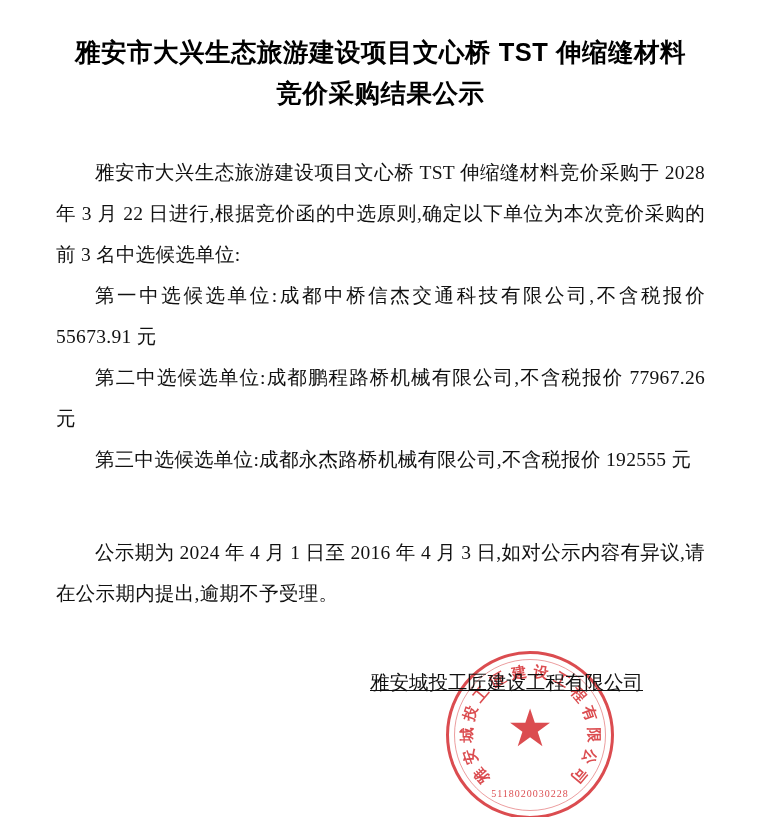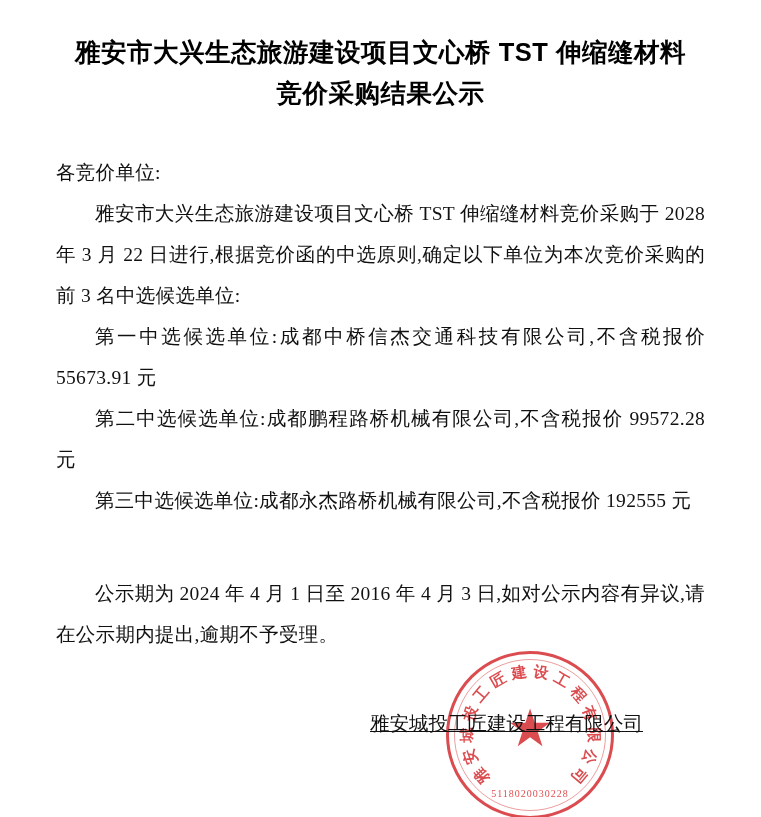--- a/index.html
+++ b/index.html
@@ -119,24 +119,23 @@
   }
 </style>
 </head>
 <body>
 
 <div class="page">
 
   <h1 class="doc-title">雅安市大兴生态旅游建设项目文心桥 TST 伸缩缝材料竞价采购结果公示</h1>
 
   <div class="body-block">
-    <p class="para">各竞价单位:</p>
     <p class="para indent">雅安市大兴生态旅游建设项目文心桥 TST 伸缩缝材料竞价采购于 2028 年 3 月 22 日进行,根据竞价函的中选原则,确定以下单位为本次竞价采购的前 3 名中选候选单位:</p>
     <p class="para indent">第一中选候选单位:成都中桥信杰交通科技有限公司,不含税报价 55673.91 元</p>
-    <p class="para indent">第二中选候选单位:成都鹏程路桥机械有限公司,不含税报价 99572.28 元</p>
+    <p class="para indent">第二中选候选单位:成都鹏程路桥机械有限公司,不含税报价 77967.26 元</p>
     <p class="para indent">第三中选候选单位:成都永杰路桥机械有限公司,不含税报价 192555 元</p>
     <div class="gap-large"></div>
     <p class="para indent">公示期为 2024 年 4 月 1 日至 2016 年 4 月 3 日,如对公示内容有异议,请在公示期内提出,逾期不予受理。</p>
   </div>
 
   <div class="sign-block">
     <p class="sign-line">雅安城投工匠建设工程有限公司</p>
   </div>
 
   <div class="seal">

